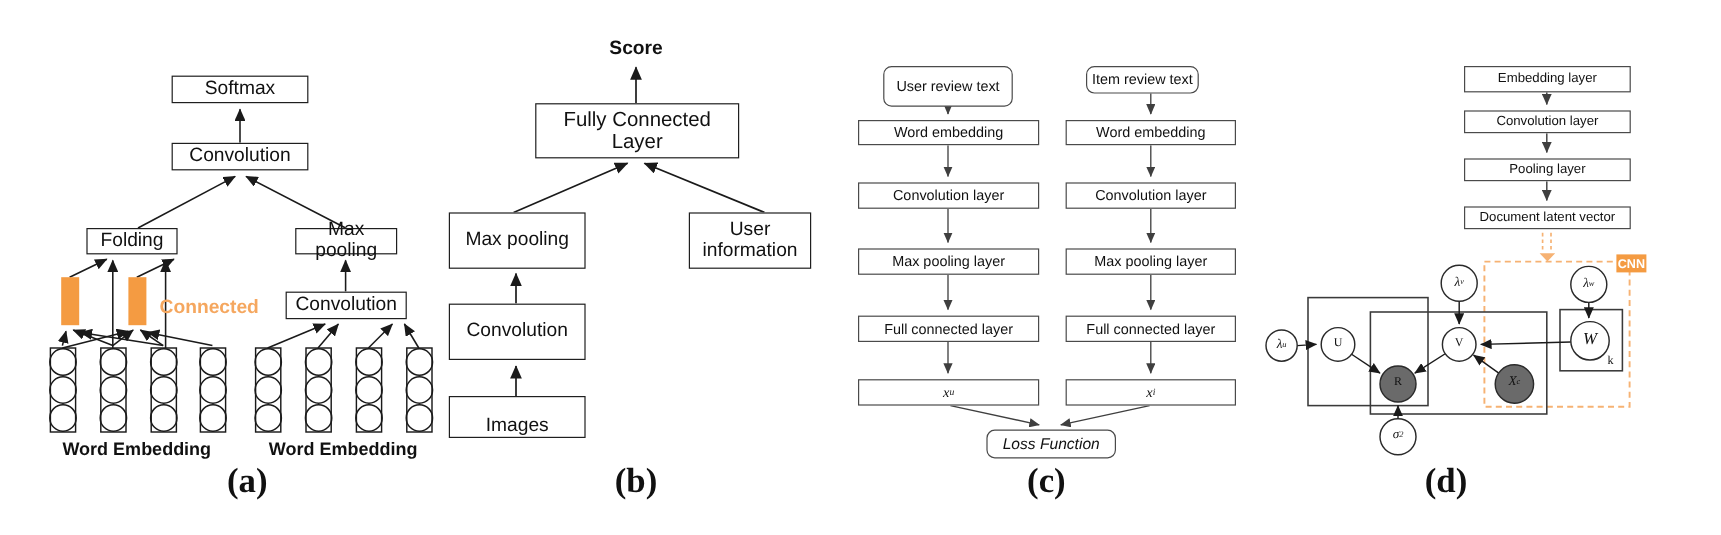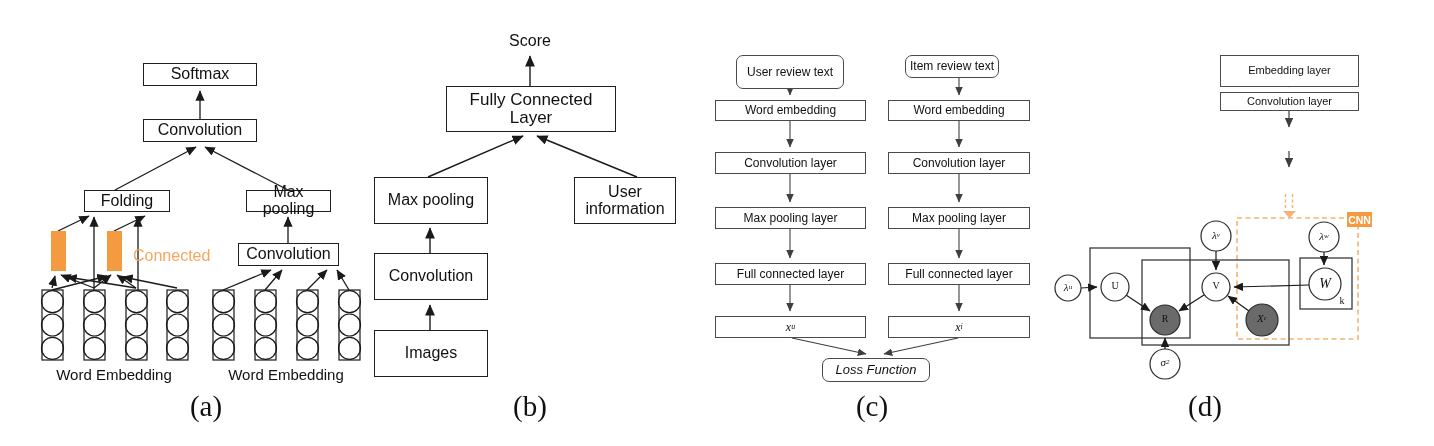--- a/index.html
+++ b/index.html
@@ -14,22 +14,22 @@
   }
   html,body{margin:0;padding:0;background:#fff;}
   #canvas{position:relative;width:1434px;height:446px;background:#fff;overflow:hidden;
           font-family:"Liberation Sans",sans-serif;color:#111;}
   #wires{position:absolute;left:0;top:0;width:1434px;height:446px;}
   .box{position:absolute;display:flex;align-items:center;justify-content:center;
        background:#fff;border:1.4px solid var(--border-ab);box-sizing:border-box;
        text-align:center;line-height:1.05;}
   .box-cd{border:1.2px solid var(--border-cd);}
   .rounded{border-radius:7px;}
-  .lbl{position:absolute;display:flex;align-items:center;justify-content:center;
-       text-align:center;line-height:1.1;}
+  .lbl{position:absolute;display:flex;align-items:flex-start;justify-content:center;
+       text-align:center;line-height:1.1;font-weight:bold;}
   .caption{font-family:"Liberation Serif","DejaVu Serif",serif;font-size:29px;color:#111;}
   .attention{color:var(--attention-text);font-size:16px;justify-content:flex-start;}
   .math{font-family:"Liberation Serif","DejaVu Serif",serif;font-style:italic;}
   .math sub{font-size:8px;font-style:italic;}
   .loss{font-style:italic;font-size:13px;}
   .nodelabel{position:absolute;width:30px;display:flex;align-items:center;justify-content:center;
        font-family:"Liberation Serif","DejaVu Serif",serif;font-size:11px;color:#111;}
   .nodelabel sub{font-size:7px;}
   .nodelabel sup{font-size:7px;}
   .upright{font-style:normal;}
@@ -183,21 +183,21 @@
       <circle cx="1165" cy="364" r="15" fill="#fff"></circle>
     </g>
   </svg>
 
   <div class="box f16" style="left:143px;top:63px;width:114px;height:23px;">
       <span>Softmax</span>
     </div>
   <div class="box f16" style="left:143px;top:119px;width:114px;height:23px;">
       <span>Convolution</span>
     </div>
-  <div class="box f16" style="left:72px;top:190px;width:86px;height:22px;margin-left:12px;">
+  <div class="box f16" style="left:72px;top:190px;width:76px;height:22px;">
       <span>Folding</span>
     </div>
   <div class="box f16" style="left:246px;top:190px;width:85px;height:22px;">
       <span>Max pooling</span>
     </div>
   <div class="box f16" style="left:238px;top:243px;width:101px;height:23px;">
       <span>Convolution</span>
     </div>
   <div class="lbl attention" style="left:133px;top:248px;width:80px;height:16px;">
       <span>Connected</span>
@@ -220,21 +220,21 @@
     </div>
   <div class="box f16" style="left:374px;top:177px;width:114px;height:47px;">
       <span>Max pooling</span>
     </div>
   <div class="box f16" style="left:574px;top:177px;width:102px;height:47px;">
       <span>User information</span>
     </div>
   <div class="box f16" style="left:374px;top:253px;width:114px;height:47px;">
       <span>Convolution</span>
     </div>
-  <div class="box f16" style="left:374px;top:330px;width:114px;height:47px;">
+  <div class="box f16" style="left:374px;top:330px;width:114px;height:35px;align-items:flex-end;">
       <span>Images</span>
     </div>
   <div class="lbl caption" style="left:500px;top:386px;width:60px;height:42px;">
       <span>(b)</span>
     </div>
 
   <div class="box box-cd rounded f12" style="left:736px;top:55px;width:108px;height:34px;">
       <span>User review text</span>
     </div>
   <div class="box box-cd rounded f12" style="left:905px;top:55px;width:94px;height:23px;">
@@ -272,25 +272,31 @@
       <span>x</span>
       <sub>i</sub>
     </div>
   <div class="box box-cd rounded loss" style="left:822px;top:358px;width:108px;height:24px;">
       <span>Loss Function</span>
     </div>
   <div class="lbl caption" style="left:842px;top:386px;width:60px;height:42px;">
       <span>(c)</span>
     </div>
 
-  <div class="box box-cd f11" style="left:1220px;top:55px;width:139px;height:32px;">
+  <div class="box box-cd f11" style="left:1220px;top:55px;width:139px;height:22px;">
       <span>Embedding layer</span>
     </div>
   <div class="box box-cd f11" style="left:1220px;top:92px;width:139px;height:19px;">
       <span>Convolution layer</span>
+    </div>
+  <div class="box box-cd f11" style="left:1220px;top:132px;width:139px;height:19px;">
+      <span>Pooling layer</span>
+    </div>
+  <div class="box box-cd f11" style="left:1220px;top:172px;width:139px;height:19px;">
+      <span>Document latent vector</span>
     </div>
 
   <div class="cnn-badge" style="left:1347px;top:212px;width:25px;height:15px;">
       <span>CNN</span>
     </div>
 
   <div class="nodelabel" style="left:1053px;top:281px;font-style:italic;">
       <span>λ</span>
       <sub>u</sub>
     </div>

